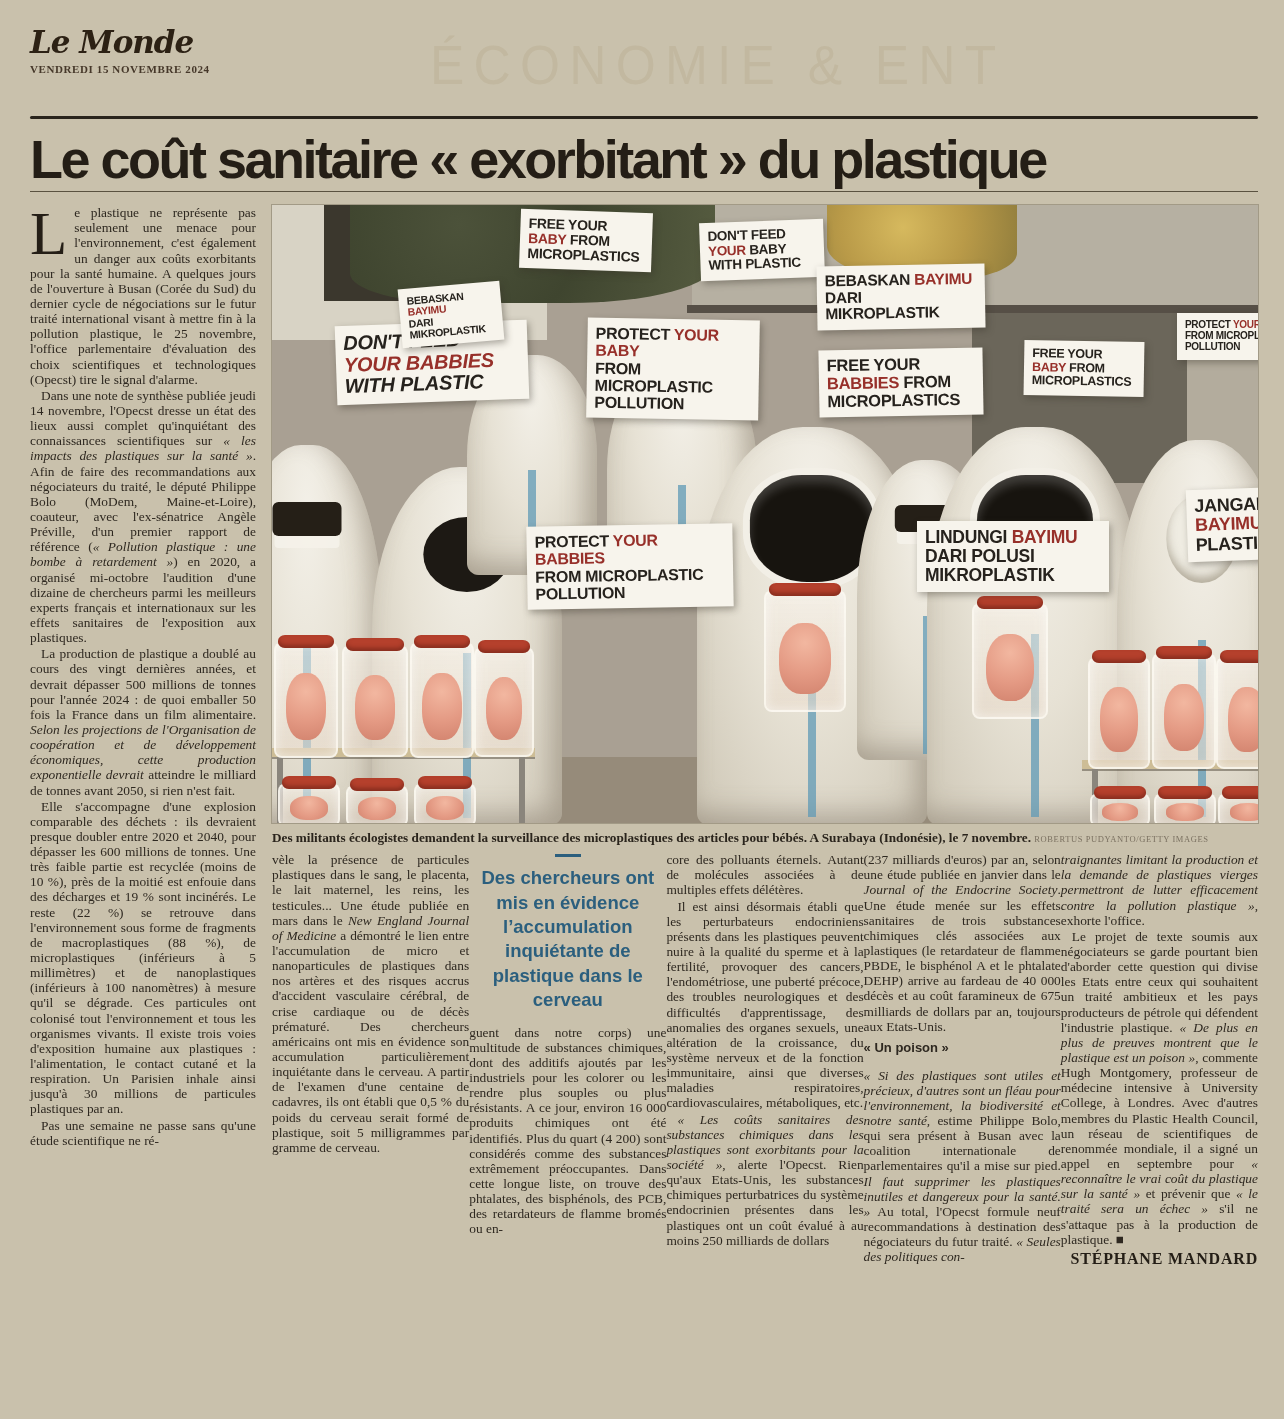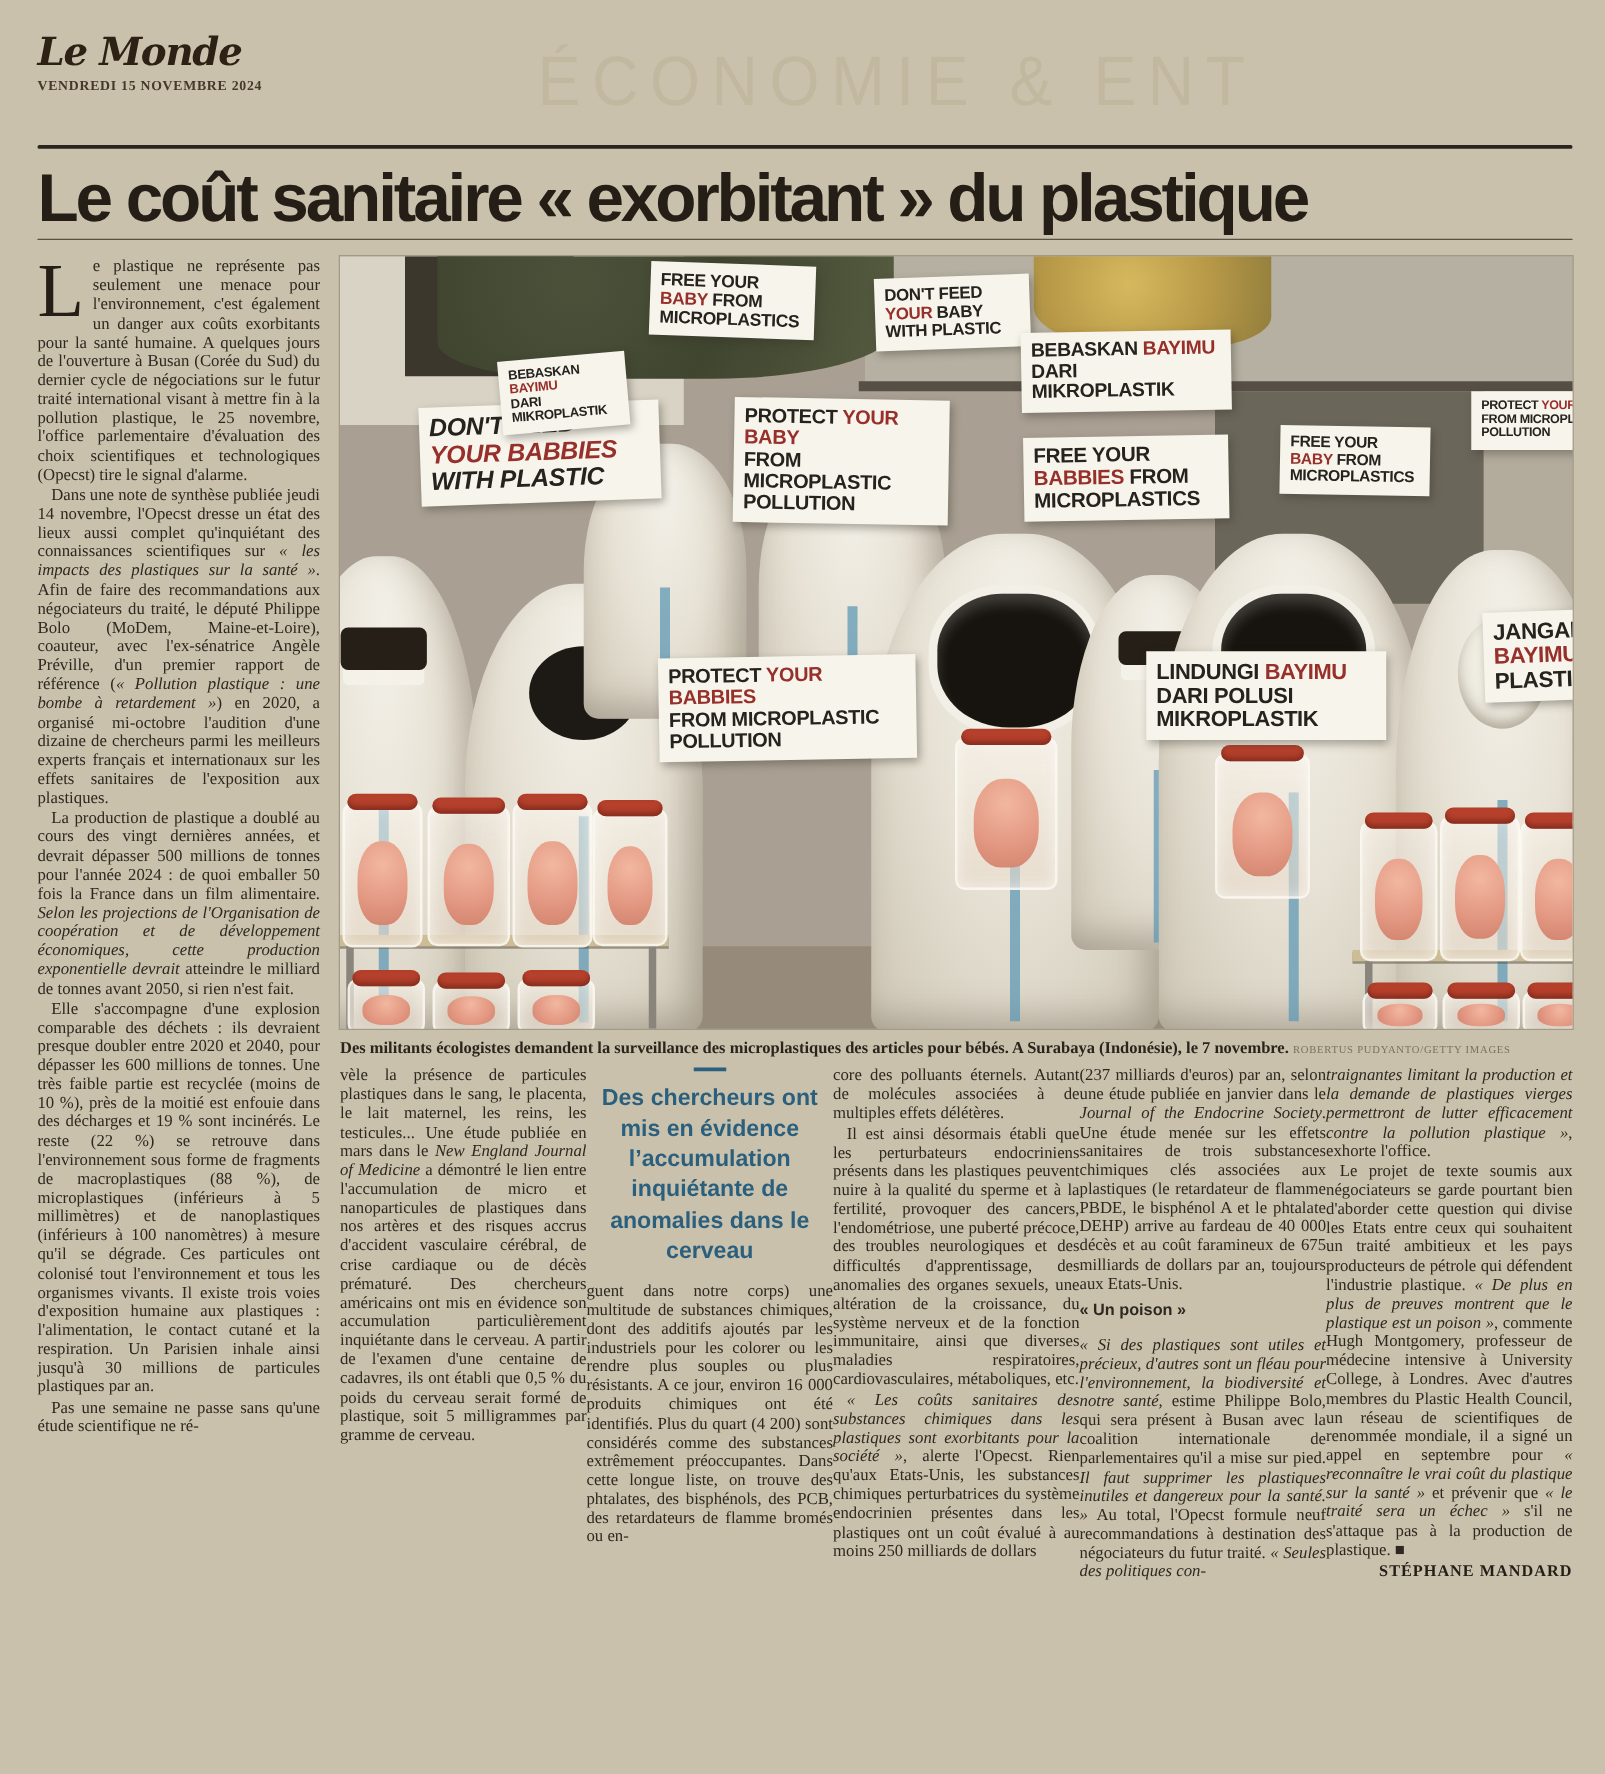--- a/index.html
+++ b/index.html
@@ -34,21 +34,21 @@
     margin:7px 0 12px !important;text-indent:0 !important;}
   .para-subhead + p{text-indent:0 !important;}
   .col-first{flex:none;width:226px;font-size:13.4px;line-height:1.13;text-align:justify;hyphens:auto;}
   .dropcap{float:left;font-size:61px;line-height:.8;padding:5px 7px 0 0;color:#241e16;font-weight:400;}
   .main-right{flex:1;min-width:0;}
   .bottom-cols{display:flex;margin-top:6px;}
   .bottom-cols .col{flex:1;min-width:0;font-size:13.4px;line-height:1.13;text-align:justify;hyphens:auto;}
   .pull-quote{font-family:"Liberation Sans",sans-serif;font-weight:700;font-size:18.5px;
     line-height:1.32;color:#2b5f7e;text-align:center;padding:2px 2px 12px;}
   .pull-quote::before{content:"";display:block;height:3px;width:26px;background:#2b5f7e;margin:0 auto 9px;}
-  .byline{text-align:right;font-weight:700;font-size:13px;letter-spacing:.8px;color:#241e16;margin-top:3px;}
+  .byline{text-align:right;font-weight:700;font-size:16px;letter-spacing:.8px;color:#241e16;margin-top:3px;}
   
   .photo{position:relative;width:100%;height:618px;margin:0;overflow:hidden;background:#a9a093;
     box-shadow:0 0 0 1px rgba(90,82,64,.35);}
   .ph{position:absolute;}
   .ph-upper{left:420px;top:0;width:600px;height:104px;background:#b6b0a2;}
   .ph-bldg-left{left:0;top:0;width:275px;height:135px;background:#d8d3c5;}
   .ph-window{left:52px;top:0;width:135px;height:96px;background:#3b372d;}
   .ph-foliage1{left:78px;top:0;width:365px;height:98px;border-radius:0 0 40% 30%;
     background:radial-gradient(circle at 30% 20%,#4c523a 0%,#3f452f 45%,#565c40 100%);}
   .ph-foliage2{left:555px;top:0;width:190px;height:74px;border-radius:0 0 35% 45%;
@@ -245,21 +245,21 @@
       <div class="caption">
         <span>Des militants écologistes demandent la surveillance des microplastiques des articles pour bébés. A Surabaya (Indonésie), le 7 novembre.</span>
         <span class="cap-credit">ROBERTUS PUDYANTO/GETTY IMAGES</span>
       </div>
 
       <div class="bottom-cols">
         <div class="col coltext">
             <p class="para">vèle la présence de particules plastiques dans le sang, le placenta, le lait maternel, les reins, les testicules... Une étude publiée en mars dans le <i>New England Journal of Medicine</i> a démontré le lien entre l'accumulation de micro et nanoparticules de plastiques dans nos artères et des risques accrus d'accident vasculaire cérébral, de crise cardiaque ou de décès prématuré. Des chercheurs américains ont mis en évidence son accumulation particulièrement inquiétante dans le cerveau. A partir de l'examen d'une centaine de cadavres, ils ont établi que 0,5 % du poids du cerveau serait formé de plastique, soit 5 milligrammes par gramme de cerveau.</p>
           </div>
         <div class="col coltext">
-          <div class="pull-quote">Des chercheurs ont mis en évidence l’accumulation inquiétante de anomalies dans le cerveau</div>
+          <div class="pull-quote">Des chercheurs ont mis en évidence l’accumulation inquiétante de plastique dans le cerveau</div>
           <div class="coltext">
               <p class="para">guent dans notre corps) une multitude de substances chimiques, dont des additifs ajoutés par les industriels pour les colorer ou les rendre plus souples ou plus résistants. A ce jour, environ 16 000 produits chimiques ont été identifiés. Plus du quart (4 200) sont considérés comme des substances extrêmement préoccupantes. Dans cette longue liste, on trouve des phtalates, des bisphénols, des PCB, des retardateurs de flamme bromés ou en-</p>
             </div>
         </div>
         <div class="col coltext">
             <p class="para">core des polluants éternels. Autant de molécules associées à de multiples effets délétères.</p>
             <p class="para">Il est ainsi désormais établi que les perturbateurs endocriniens présents dans les plastiques peuvent nuire à la qualité du sperme et à la fertilité, provoquer des cancers, l'endométriose, une puberté précoce, des troubles neurologiques et des difficultés d'apprentissage, des anomalies des organes sexuels, une altération de la croissance, du système nerveux et de la fonction immunitaire, ainsi que diverses maladies respiratoires, cardiovasculaires, métaboliques, etc.</p>
             <p class="para"><i>« Les coûts sanitaires des substances chimiques dans les plastiques sont exorbitants pour la société »</i>, alerte l'Opecst. Rien qu'aux Etats-Unis, les substances chimiques perturbatrices du système endocrinien présentes dans les plastiques ont un coût évalué à au moins 250 milliards de dollars</p>
           </div>
         <div class="col coltext">

